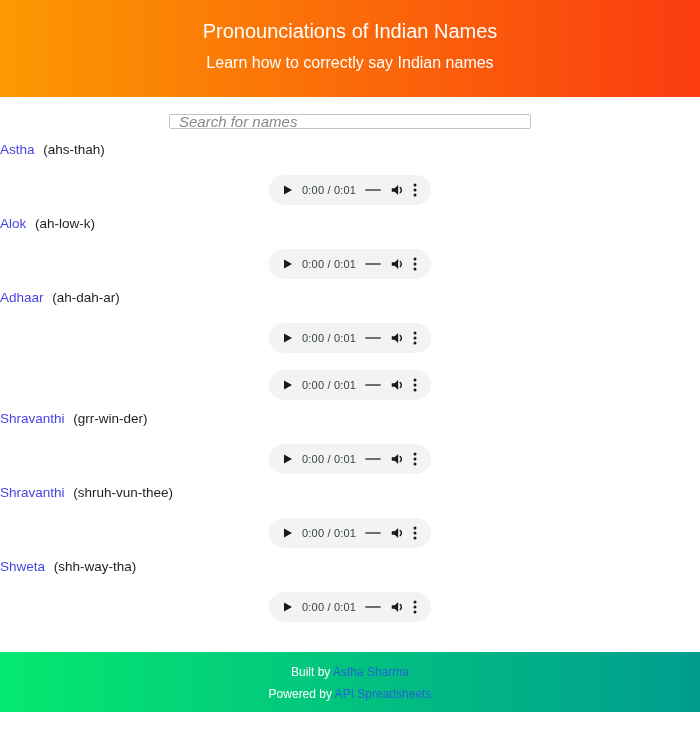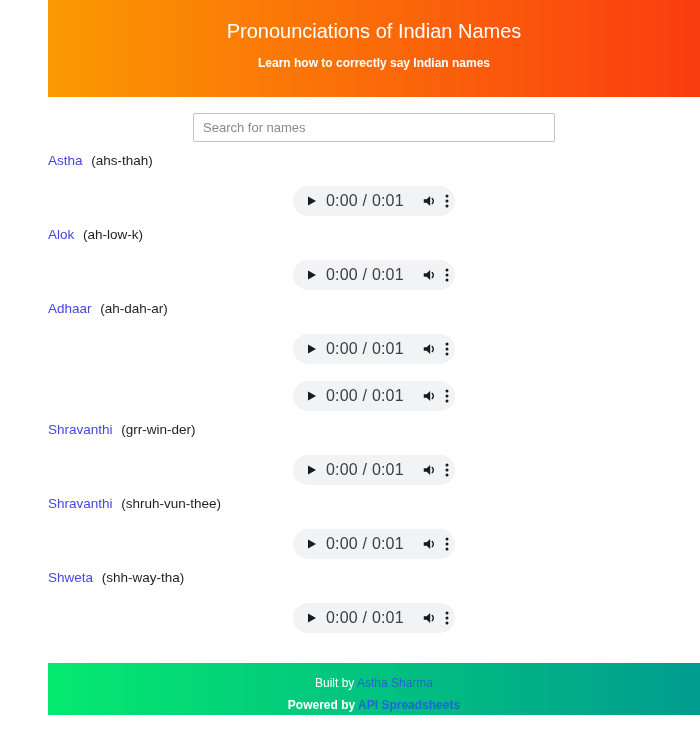--- a/index.html
+++ b/index.html
@@ -6,60 +6,60 @@
   html, body { background: #ffffff; }
   body {
     font-family: "Liberation Sans", sans-serif;
     width: 700px;
   }
   .page {
     width: 700px;
     height: 746px;
     background: #ffffff;
     overflow: hidden;
-    padding-left: 48px;
   }
 
   
   .header {
     height: 97px;
     background: linear-gradient(to right, var(--header-from, #FB9902), var(--header-to, #FA3C10));
     text-align: center;
     padding-top: 20px;
   }
   .header h1 {
     color: #ffffff;
     font-size: 20px;
     font-weight: 400;
     line-height: 22px;
   }
   .header .subtitle {
     margin-top: 14px;
     color: #ffffff;
-    font-size: 12px;
-    font-weight: 700;
+    font-size: 16px;
+    font-weight: 400;
     line-height: 14px;
   }
 
   
   .search-wrap {
     text-align: center;
     margin-top: 16px;
   }
   .search-wrap input {
     width: 362px;
-    height: 29px;
+    height: 15px;
     border: 1px solid #c4c4c4;
     border-radius: 2px;
     font-family: "Liberation Sans", sans-serif;
-    font-size: 13px;
+    font-size: 15px;
     color: #222222;
     padding: 0 9px;
     outline: none;
     background: #ffffff;
+    font-style: italic;
   }
   .search-wrap input::placeholder { color: #8a8a8a; }
 
   
   .names-list { }
   .name-line {
     margin-top: 11px;
     text-align: left;
     font-size: 13.5px;
     line-height: 16px;
@@ -79,21 +79,21 @@
     align-items: center;
     padding: 0 11px 0 12px;
   }
   .play-btn {
     width: 12px; height: 12px;
     display: flex; align-items: center; justify-content: center;
     cursor: pointer;
     flex: 0 0 auto;
   }
   .time {
-    font-size: 16px;
+    font-size: 11px;
     color: #3C4043;
     margin-left: 9px;
     white-space: nowrap;
     flex: 0 0 auto;
     letter-spacing: 0.2px;
   }
   .seek-bar {
     flex: 1 1 auto;
     height: 2px;
     background: #6F6F6F;
@@ -111,31 +111,31 @@
     width: 10px; height: 14px;
     display: flex; align-items: center; justify-content: center;
     margin-left: 6px;
     cursor: pointer;
     flex: 0 0 auto;
   }
 
   
   .footer {
     margin-top: 30px;
-    height: 52px;
+    height: 60px;
     background: linear-gradient(to right, var(--footer-from, #05E96F), var(--footer-to, #009C8F));
     text-align: center;
     padding-top: 13px;
   }
   .footer .line {
     color: #ffffff;
     font-size: 12px;
     line-height: 15px;
   }
-  .footer .line + .line { margin-top: 7px; font-weight: bold; }
+  .footer .line + .line { margin-top: 7px; }
   .footer a {
     color: var(--footer-link, #2065D8);
     text-decoration: none;
   }
 </style>
 </head>
 <body>
 
 <div class="page">
 

